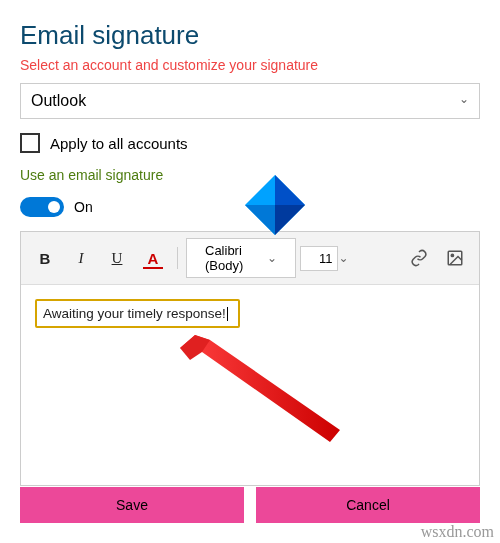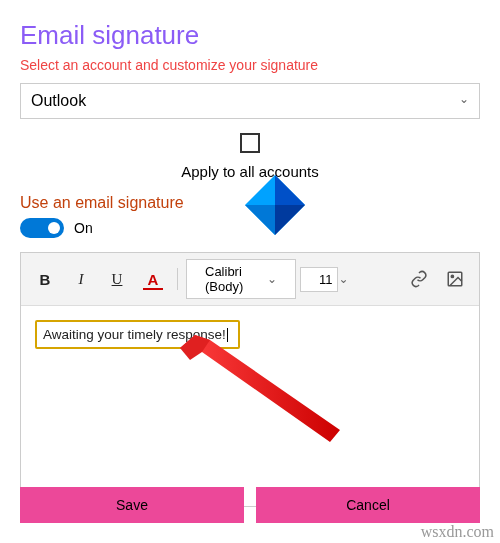--- a/index.html
+++ b/index.html
@@ -1,24 +1,24 @@
 <!DOCTYPE html>
 <html><head>
   <meta charset="utf-8">
   <style>
     * { box-sizing: border-box; margin: 0; padding: 0; font-family: "Segoe UI", sans-serif; }
     body { width: 500px; height: 543px; background: #fff; position: relative; padding: 20px 20px 0 20px; }
-    h1 { font-weight: 300; font-size: 26px; color: #8b5cf6; margin-bottom: 6px; }
+    h1 { font-weight: 300; font-size: 26px; color: #0c4a6e; margin-bottom: 6px; }
     .subtitle { font-size: 14px; color: #ef4444; margin-bottom: 10px; }
     .select-row { border: 1px solid #ccc; padding: 8px 10px; display:flex; align-items:flex-start; justify-content:space-between; margin-bottom: 14px; cursor:pointer; }
     .chevron { color:#666; font-size:12px; }
-    .check-row { display:flex; align-items:center; gap:10px; margin-bottom: 14px; flex-direction: column; }
+    .check-row { display:flex; align-items:center; gap:10px; margin-bottom: 14px; }
     .checkbox { width:20px; height:20px; border:2px solid #333; cursor:pointer; }
     .check-label { font-size:15px; }
-    .use-label { font-size:16px; color:#c2410c; margin-bottom:6px; }
+    .use-label { font-size:14px; color:#4d7c0f; margin-bottom:14px; }
     .toggle-row { display:flex; align-items:center; gap:10px; margin-bottom:14px; }
     .toggle { width:44px; height:20px; background:#0078d7; border-radius:10px; position:relative; cursor:pointer; }
     .toggle .knob { width:12px; height:12px; background:#fff; border-radius:50%; position:absolute; top:4px; right:4px; }
     .toggle-label { font-size:14px; }
     .logo { position:absolute; top:175px; left:245px; width:60px; height:60px; }
     .logo svg { width:60px; height:60px; }
     .editor { border:1px solid #ccc; background:#fff; }
     .toolbar { background:#f3f3f3; border-bottom:1px solid #ddd; display:flex; align-items:center; padding:6px 8px; gap:4px; }
     .tbtn { width:32px; height:28px; display:flex; align-items:center; justify-content:center; cursor:pointer; color:#222; font-size:15px; }
     .tb-bold { font-weight:bold; }

